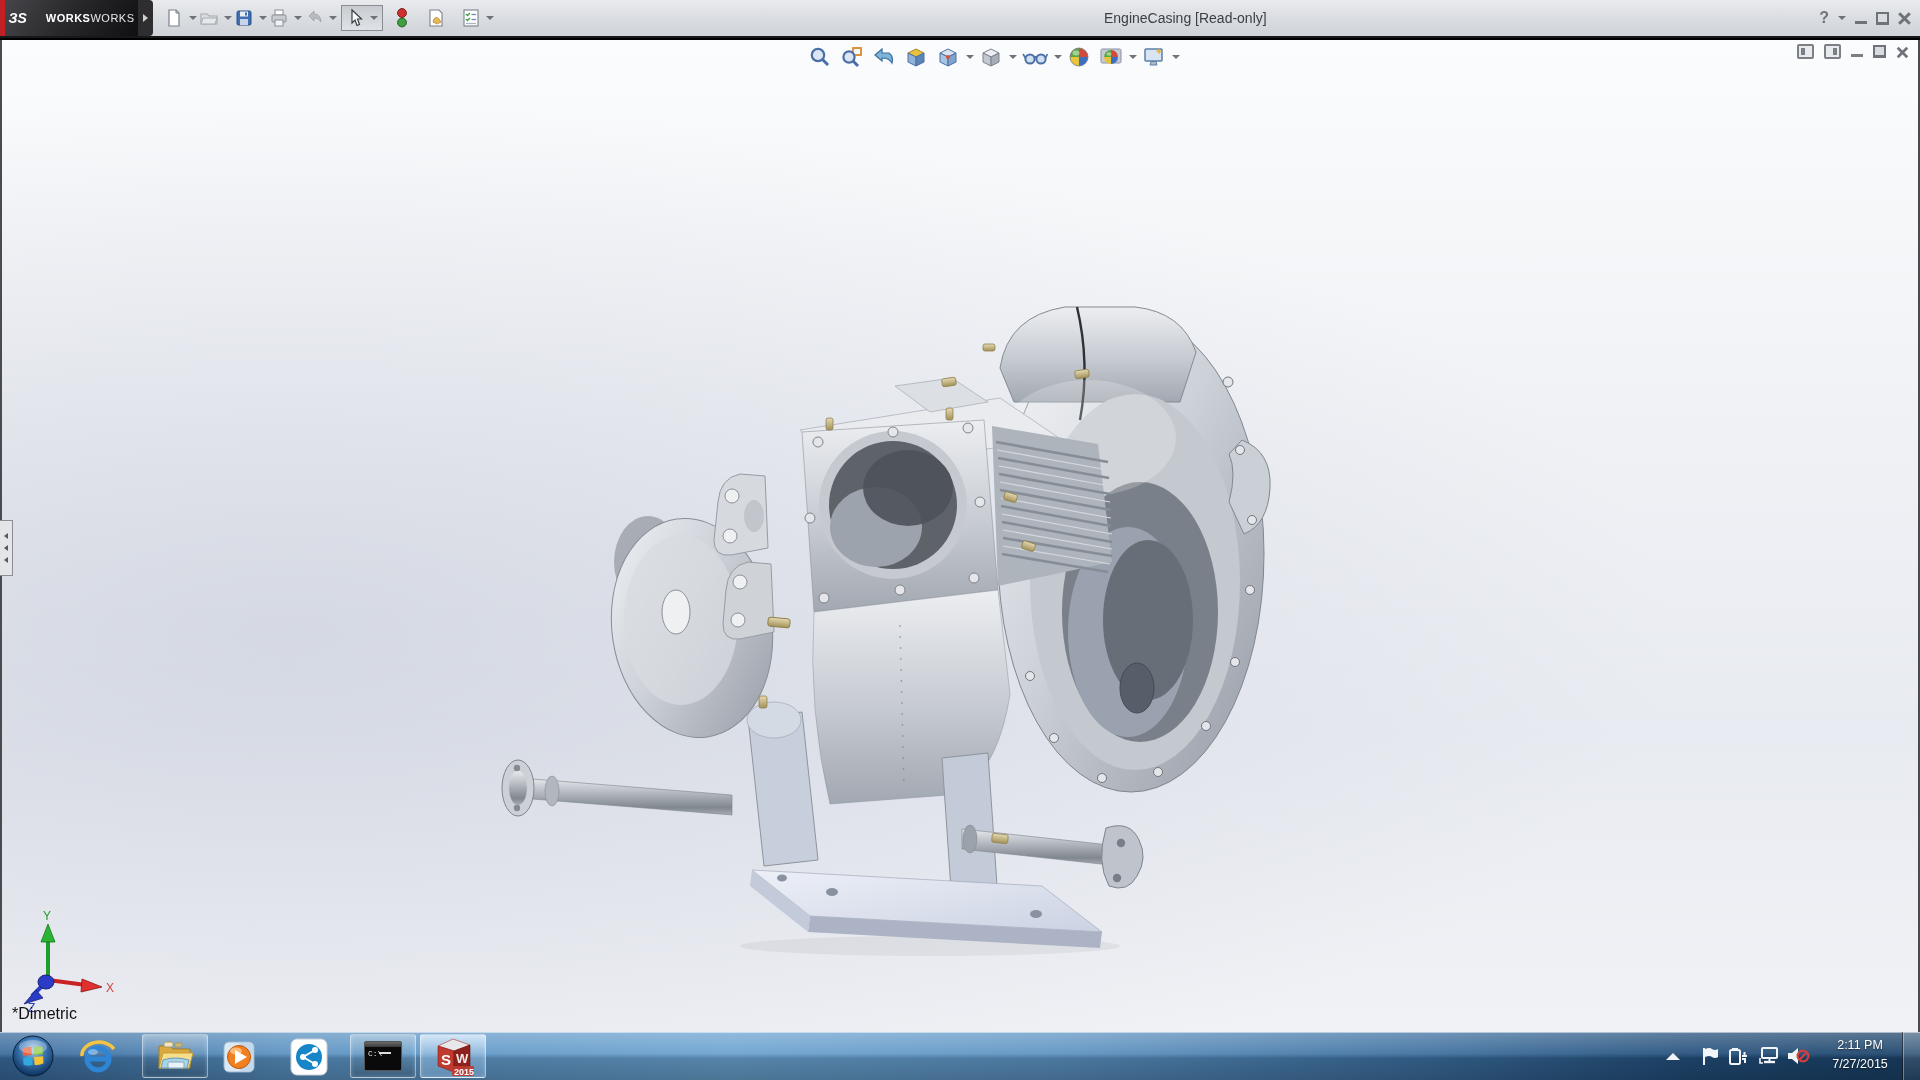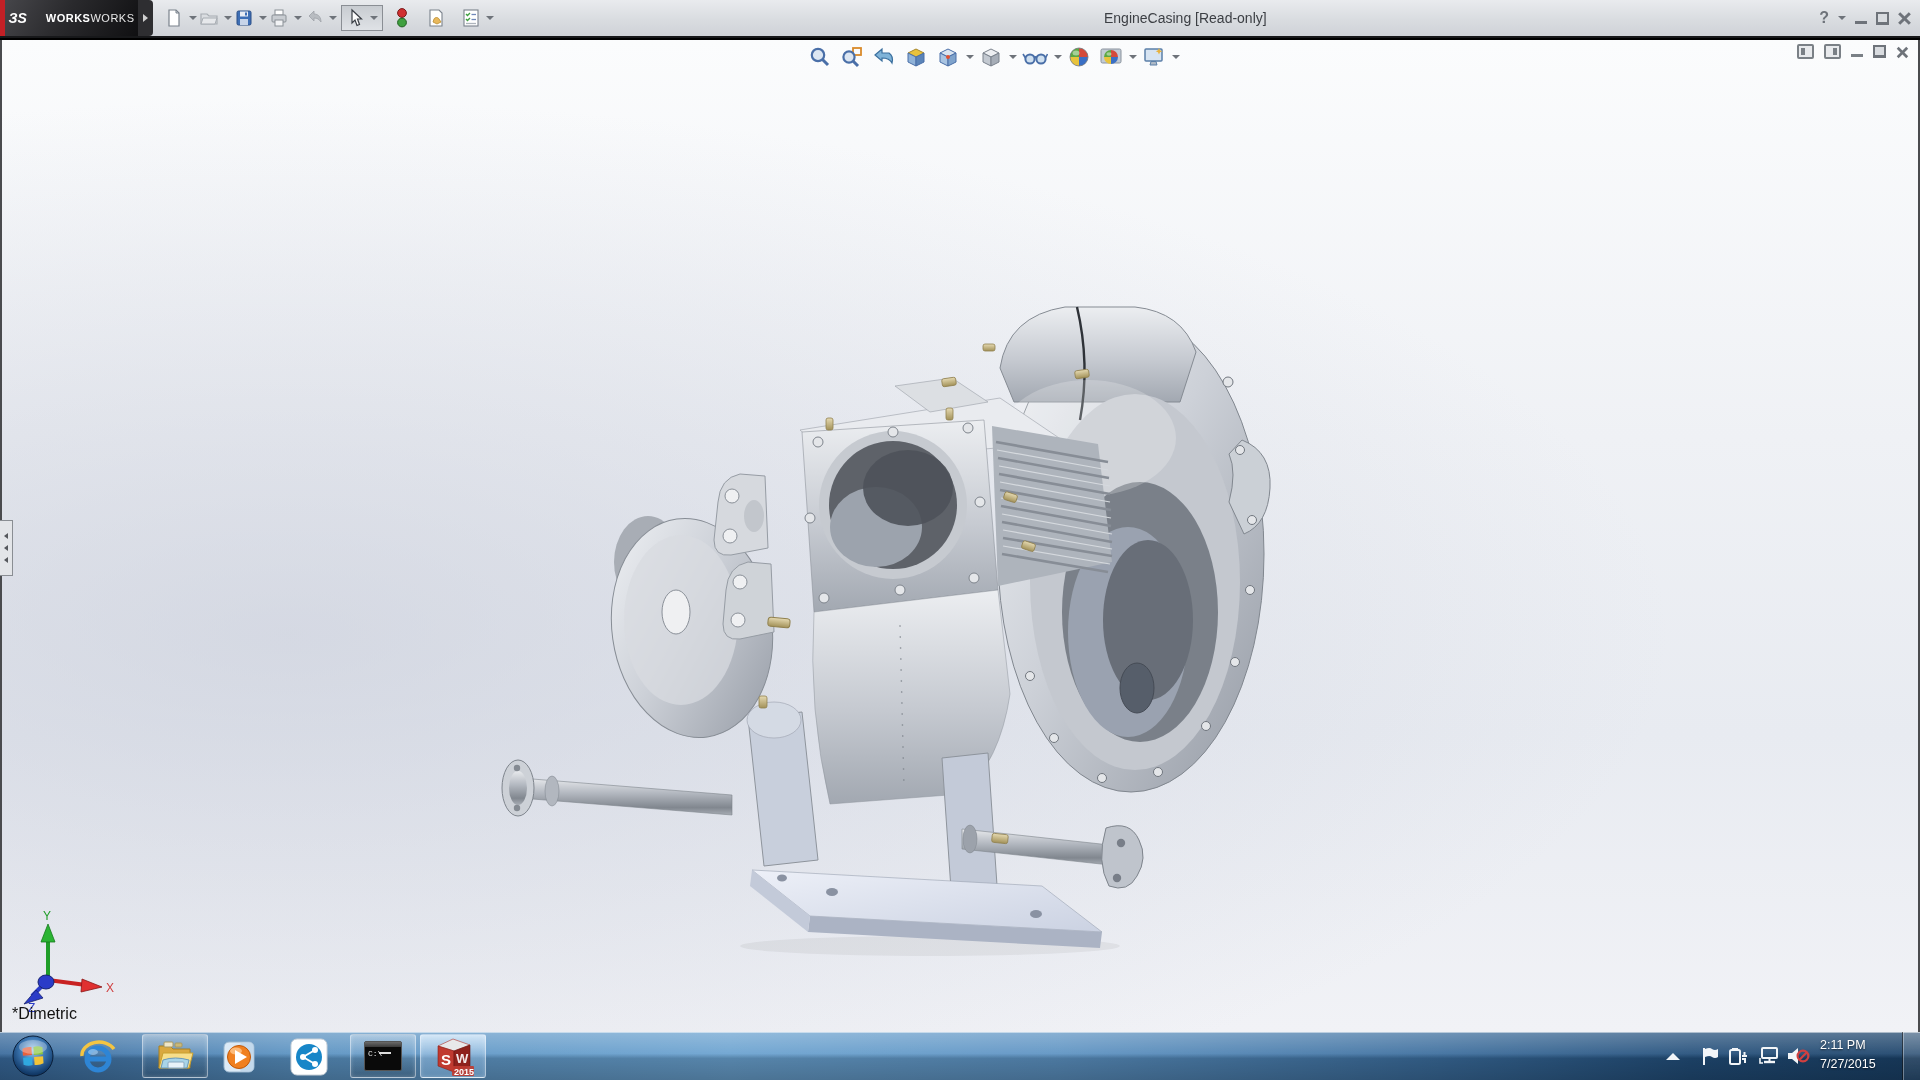--- a/index.html
+++ b/index.html
@@ -68,21 +68,21 @@
     background:linear-gradient(90deg,#38699B 0%,#5890C0 15%,#69A1CF 38%,#5C92C2 55%,#3A6C9C 75%,#224E7A 88%,#1A4168 100%); }
   .taskbar::before { content:""; position:absolute; left:0; top:0; width:100%; height:1px; background:rgba(255,255,255,.5); }
   .taskbar::after { content:""; position:absolute; left:0; top:0; width:100%; height:48px;
     background:linear-gradient(180deg,rgba(255,255,255,.28) 0%,rgba(255,255,255,.08) 45%,rgba(0,0,0,.18) 55%,rgba(0,0,0,.28) 100%); pointer-events:none; }
   .tb-item { position:absolute; z-index:2; }
   .tb-btn { width:66px; height:44px; top:1034px; border:1px solid rgba(250,252,255,.5); border-radius:3px;
     background:linear-gradient(180deg,rgba(255,255,255,.30),rgba(255,255,255,.06) 50%,rgba(0,0,0,.12));
     display:flex; align-items:center; justify-content:center; box-shadow:inset 0 0 4px rgba(255,255,255,.25); }
   .tb-btn.pressed { background:linear-gradient(180deg,rgba(222,238,252,.85),rgba(150,190,225,.55) 55%,rgba(120,165,205,.55)); }
   .tray { position:absolute; z-index:2; top:1032px; height:48px; display:flex; align-items:center; color:#FFF; }
-  .tray-clock { position:absolute; left:1820px; top:1036px; width:80px; 
+  .tray-clock { position:absolute; left:1820px; top:1036px; width:80px; text-align:center;
     color:#FFF; font-size:12.5px; line-height:19px; z-index:2; text-shadow:0 1px 2px rgba(0,0,0,.6); }
   .show-desktop { position:absolute; left:1902px; top:1032px; width:18px; height:48px; z-index:2;
     background:linear-gradient(180deg,rgba(255,255,255,.20),rgba(255,255,255,.05));
     border-left:1px solid rgba(0,0,0,.55); box-shadow:inset 1px 0 0 rgba(255,255,255,.35); }
   .tri-up { width:0; height:0; border-left:7px solid transparent; border-right:7px solid transparent;
     border-bottom:7px solid #F2F5F8; }
 </style>
 </head>
 <body>
 

